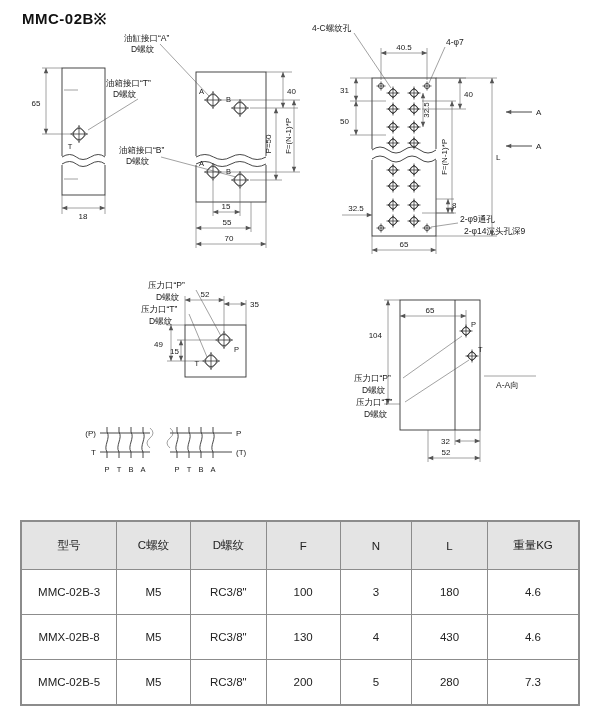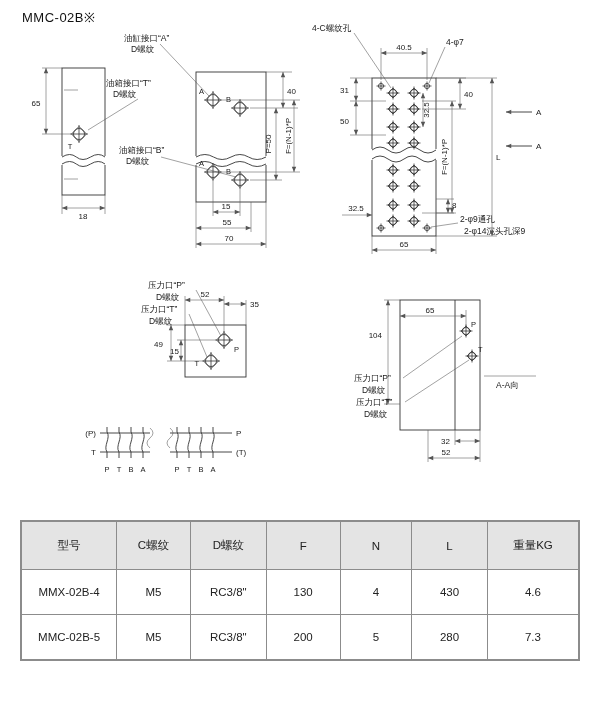--- a/index.html
+++ b/index.html
@@ -1,18 +1,18 @@
 <!DOCTYPE html>
 <html><head>
 <meta charset="utf-8">
 <style>
   *{margin:0;padding:0;box-sizing:border-box}
   html,body{width:600px;height:720px;overflow:hidden}
   body{background:#fff;font-family:"Liberation Sans",sans-serif;position:relative;color:#111}
-  #title{position:absolute;left:22px;top:8px;font-size:13px;font-weight:normal;letter-spacing:.5px}
+  #title{position:absolute;left:22px;top:8px;font-size:15px;font-weight:bold;letter-spacing:.5px}
   #drawings{position:absolute;left:0;top:0}
   #drawings .ln{stroke:#333;stroke-width:.9;fill:none}
   #drawings .thin{stroke:#555;stroke-width:.55;fill:none}
   #drawings .dimline{stroke:#555;stroke-width:.55;fill:none}
   #drawings use{stroke:#333;stroke-width:.8;fill:none}
   #drawings text{font-family:"Liberation Sans",sans-serif;fill:#1a1a1a;stroke:none}
   #drawings .dim{font-size:8px}
   #drawings .lbl{font-size:8.5px}
   #drawings .pl{font-size:7.5px}
   #spec-table{position:absolute;left:20px;top:520px;width:560px;border-collapse:collapse;font-size:11.5px;color:#222;border:2px solid #8c8c8c}
@@ -316,21 +316,30 @@
       <th>C螺纹</th>
       <th>D螺纹</th>
       <th>F</th>
       <th>N</th>
       <th>L</th>
       <th>重量KG</th>
     </tr>
   </thead>
   <tbody>
     <tr>
-      <td>MMX-02B-4</td>
+      <td>MMC-02B-3</td>
+      <td>M5</td>
+      <td>RC3/8"</td>
+      <td>100</td>
+      <td>3</td>
+      <td>180</td>
+      <td>4.6</td>
+    </tr>
+    <tr>
+      <td>MMX-02B-8</td>
       <td>M5</td>
       <td>RC3/8"</td>
       <td>130</td>
       <td>4</td>
       <td>430</td>
       <td>4.6</td>
     </tr>
     <tr>
       <td>MMC-02B-5</td>
       <td>M5</td>

